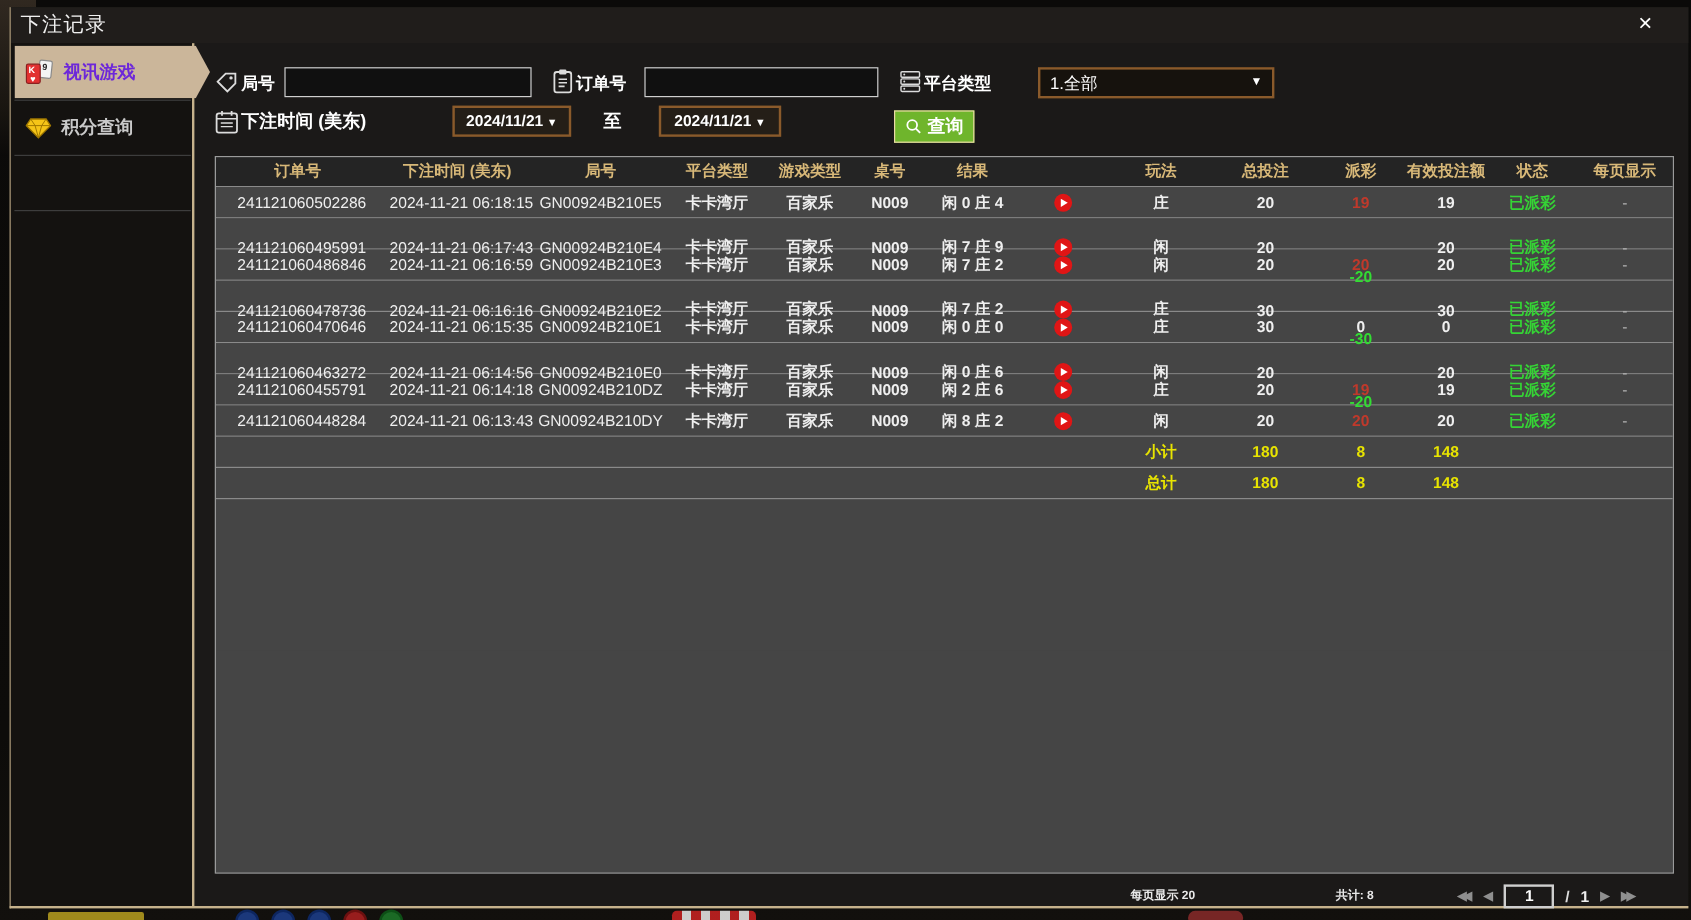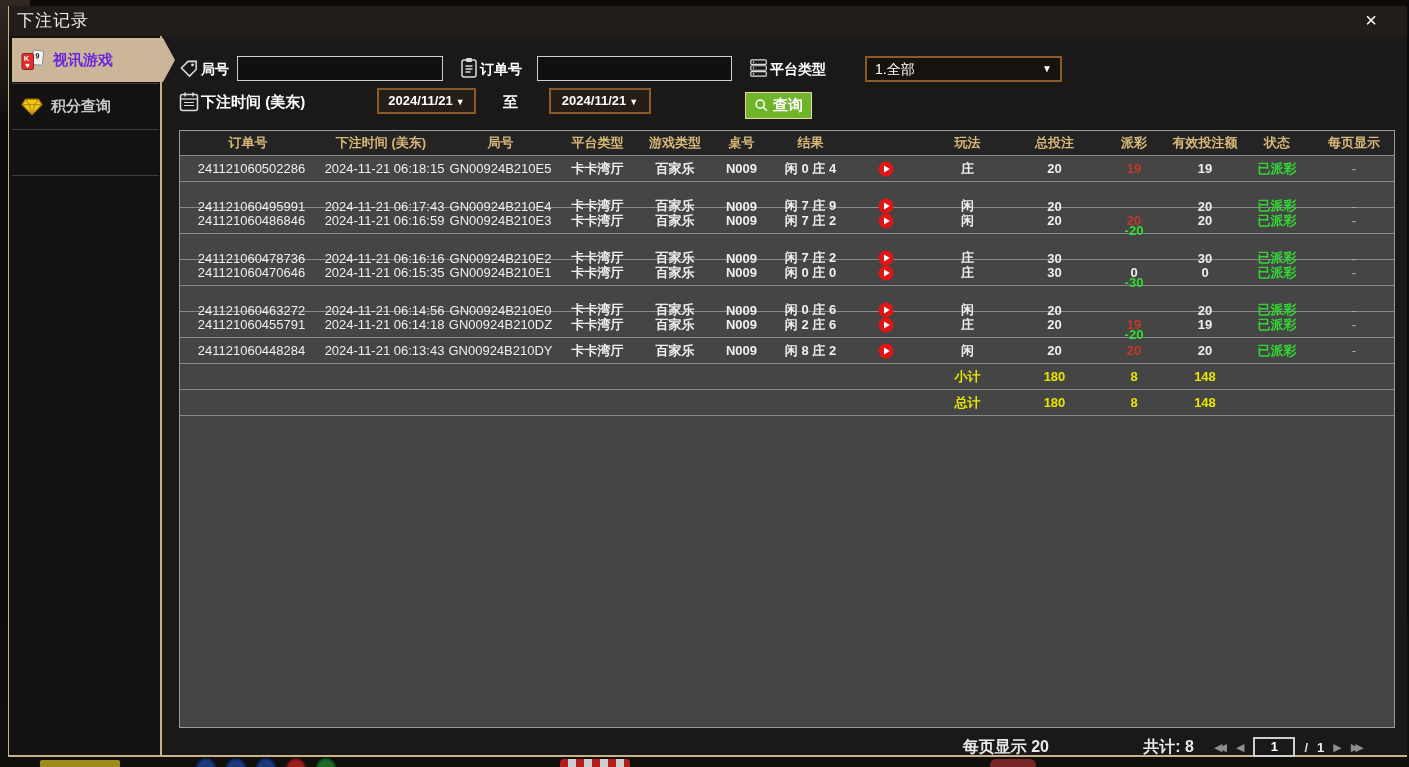--- a/index.html
+++ b/index.html
@@ -66,22 +66,22 @@
   .c-platform,.c-game,.c-table,.c-result,.c-wl,.c-total,.c-payout,.c-valid{font-weight:700;}
   .c-mode{color:#b5b5b5;}
   .c-status{font-weight:700;color:var(--status-green);}
   .win{color:var(--win-red);} .loss{color:var(--loss-green);margin-top:48px;} .zero{color:#efefef;}
   .play-btn{display:inline-block;width:16px;height:16px;vertical-align:middle;cursor:pointer;}
   .sumrow{height:26px;color:var(--summary-yellow);font-size:13px;font-weight:700;background:#454545;}
   .sumrow .td{text-align:center;}
   .s-label{grid-column:9;} .s-total{grid-column:10;} .s-payout{grid-column:11;} .s-valid{grid-column:12;}
   .filler{position:absolute;left:0;right:0;bottom:0;top:411px;background:#454545;}
   
-  .pag-text{position:absolute;color:#e9e9e9;font-size:16px;font-weight:700;
-    text-align:right;line-height:22px;}
+  .pag-text{position:absolute;color:#e9e9e9;font-size:10px;font-weight:700;
+    text-align:center;line-height:22px;}
   .pagnav{position:absolute;left:1205px;top:730px;height:22px;display:flex;
     align-items:center;gap:9px;color:#8f8f8f;}
   .arrow{font-size:11px;cursor:pointer;line-height:22px;}
   .dbl{letter-spacing:-4px;padding-right:4px;}
   .pagebox{width:42px;height:20px;border:2px solid #cfcfcf;color:#fff;font-size:13px;
     font-weight:700;text-align:center;line-height:16px;background:transparent;}
   .slash{color:#ddd;font-size:13px;font-weight:700;}
   .pcount{color:#eee;font-size:13px;font-weight:700;}
   svg{display:block;}
 </style>

